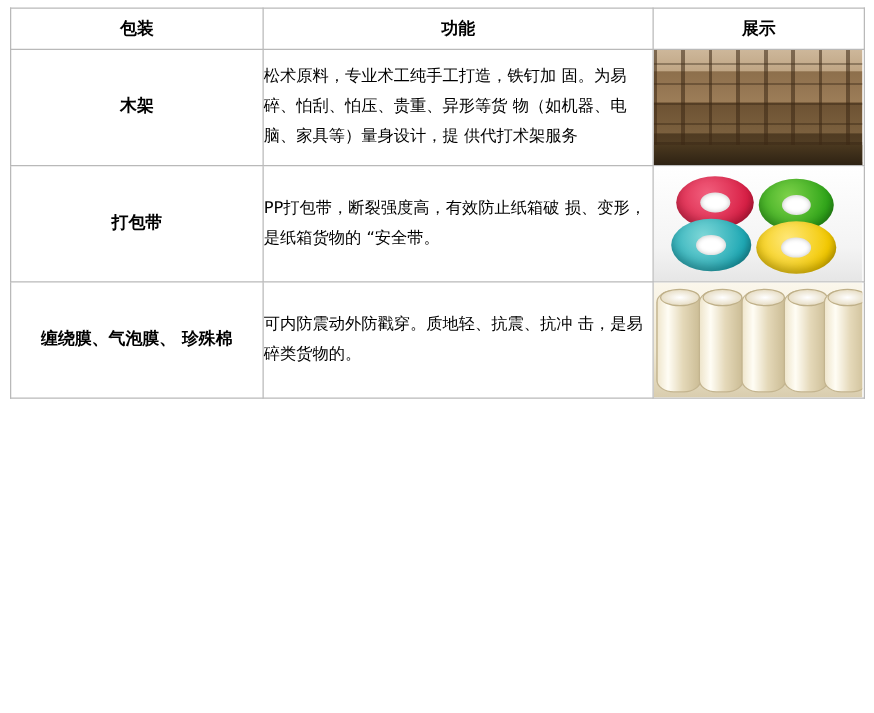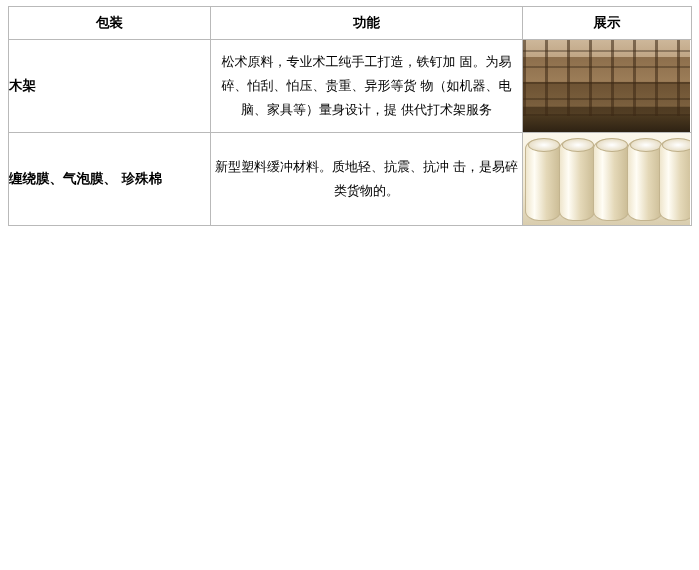--- a/index.html
+++ b/index.html
@@ -36,30 +36,31 @@
   col.c3 { width: 169px; }
 
   thead th {
     height: 32px;
     font-size: 13.5px;
     font-weight: bold;
     text-align: center;
     color: #000;
   }
   td.name-cell {
+    text-align: center;
     font-size: 13.5px;
     font-weight: bold;
     padding: 4px 10px;
     line-height: 1.6;
   }
   td.func-cell {
     font-size: 13px;
     line-height: 1.85;
     padding: 8px 12px 8px 12px;
-    text-align: center;
+    text-align: left;
   }
   td.img-cell {
     padding: 0;
     text-align: center;
     vertical-align: middle;
   }
   .img-box {
     width: 167px;
     height: 100%;
     display: block;
@@ -212,23 +213,45 @@
     <tbody>
       <tr class="row-wood">
         <td class="name-cell">木架</td>
         <td class="func-cell">松术原料，专业术工纯手工打造，铁钉加 固。为易碎、怕刮、怕压、贵重、异形等货 物（如机器、电脑、家具等）量身设计，提 供代打术架服务</td>
         <td class="img-cell">
           <div class="img-box">
             <div class="pic-wood"></div>
           </div>
         </td>
       </tr>
+      <tr class="row-strap">
+        <td class="name-cell">打包带</td>
+        <td class="func-cell">PP打包带，断裂强度高，有效防止纸箱破 损、变形，是纸箱货物的 “安全带。</td>
+        <td class="img-cell">
+          <div class="img-box">
+            <div class="pic-strap">
+              <div class="roll r-red">
+                  <span class="hole"></span>
+                </div>
+              <div class="roll r-green">
+                  <span class="hole"></span>
+                </div>
+              <div class="roll r-blue">
+                  <span class="hole"></span>
+                </div>
+              <div class="roll r-yellow">
+                  <span class="hole"></span>
+                </div>
+            </div>
+          </div>
+        </td>
+      </tr>
       <tr class="row-film">
         <td class="name-cell">缠绕膜、气泡膜、 珍殊棉</td>
-        <td class="func-cell">新型塑料缓冲材料。质地轻、抗震、抗冲 击，是易碎类货物的。</td>
+        <td class="func-cell">可内防震动外防戳穿。质地轻、抗震、抗冲 击，是易碎类货物的。</td>
         <td class="img-cell">
           <div class="img-box">
             <div class="pic-film">
               <div class="film-roll f1"></div>
               <div class="film-roll f2"></div>
               <div class="film-roll f3"></div>
               <div class="film-roll f4"></div>
               <div class="film-roll f5"></div>
             </div>
           </div>

